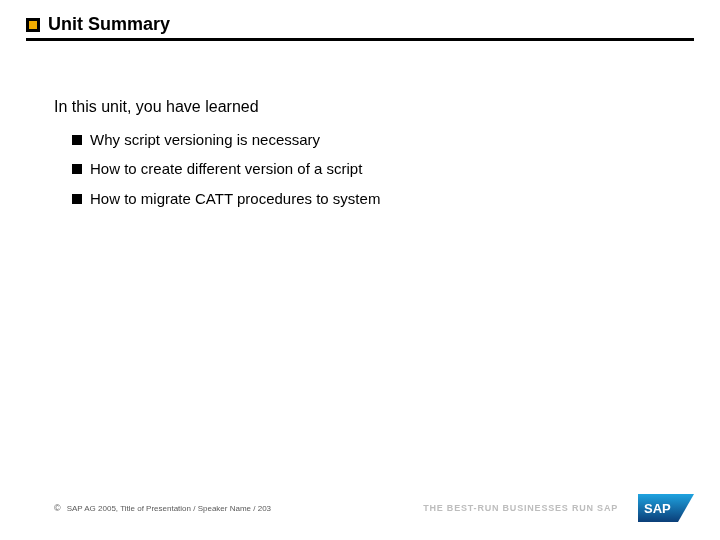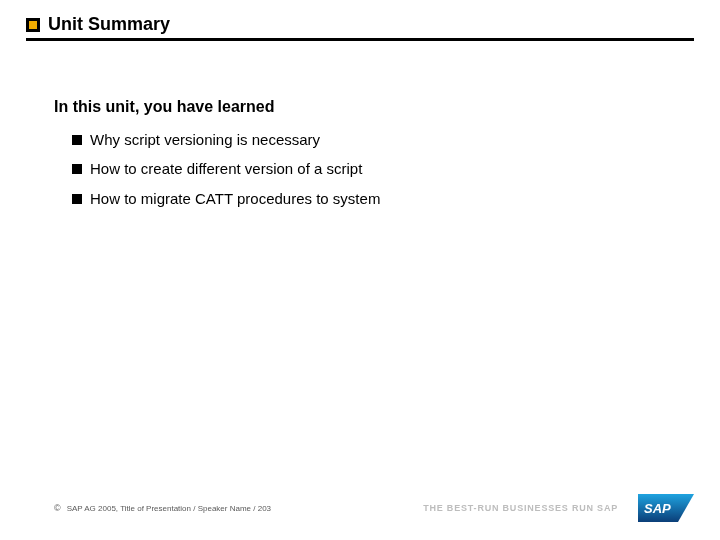--- a/index.html
+++ b/index.html
@@ -3,30 +3,30 @@
 <meta charset="utf-8">
 <style>
   * { box-sizing: border-box; margin: 0; padding: 0; }
   html, body { width: 720px; height: 540px; font-family: Arial, Helvetica, sans-serif; background: #fff; overflow: hidden; }
   .slide { position: relative; width: 720px; height: 540px; background: #fff; padding-left: 44px; }
   .title-bar { position: absolute; left: 26px; top: 14px; display: flex; align-items: center; }
   .title-icon { width: 14px; height: 14px; background: #f0ab00; border: 3px solid #000; margin-right: 8px; }
   .title-text { font-size: 18px; font-weight: bold; color: #000; }
   .title-underline { position: absolute; left: 26px; right: 26px; top: 38px; height: 3px; background: #000; }
   .body { position: absolute; left: 54px; top: 98px; right: 40px; }
-  .intro { font-size: 16px; font-weight: bold; color: #000; margin-bottom: 14px; }
+  .intro { font-size: 16px; font-weight: normal; color: #000; margin-bottom: 14px; }
   .bullets { list-style: none; padding-left: 18px; }
   .bullets li { position: relative; font-size: 15px; font-weight: normal; color: #000; line-height: 1.35; margin-bottom: 9px; padding-left: 18px; }
   .bullets li::before { content: ""; position: absolute; left: 0; top: 5px; width: 10px; height: 10px; background: #000; }
   .footer { position: absolute; left: 54px; bottom: 18px; right: 26px; display: flex; align-items: center; justify-content: space-between; }
   .copyright { display: flex; align-items: center; gap: 6px; font-size: 8px; color: #5a5a5a; }
   .copy-symbol { font-size: 9px; }
   .footer-right { display: flex; align-items: center; gap: 20px; }
   .tagline { font-size: 9px; font-weight: bold; letter-spacing: 0.8px; color: #bdbdbd; }
-  .sap-logo { display: flex; align-items: center; font-style: italic; }
+  .sap-logo { display: flex; align-items: center; }
   .sap-logo svg { display: block; }
 </style>
 </head>
 <body>
 <div class="slide">
 
   <div class="title-bar">
     <div class="title-icon"></div>
     <div class="title-text">Unit Summary</div>
   </div>

